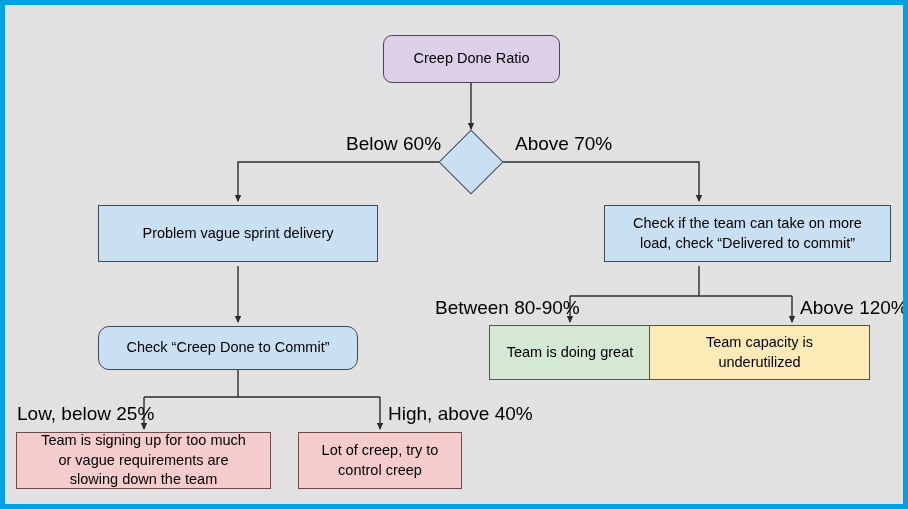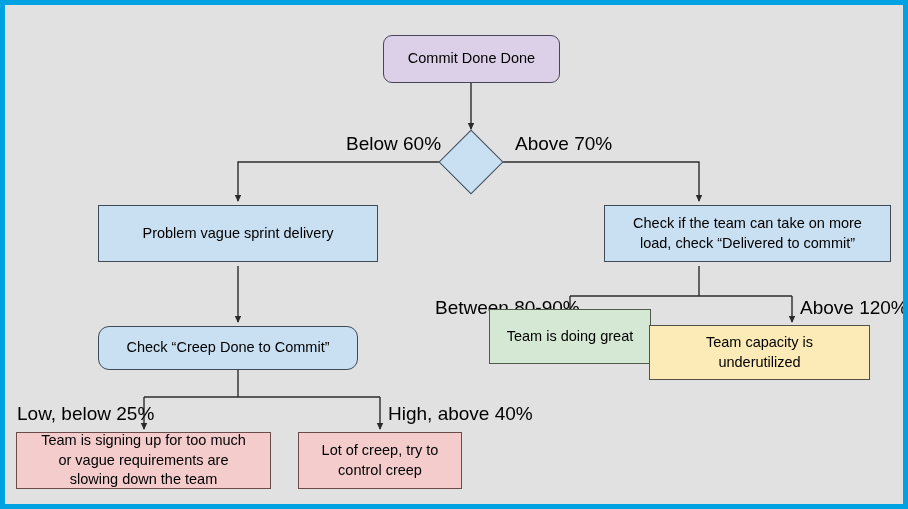--- a/index.html
+++ b/index.html
@@ -113,40 +113,40 @@
         <path d="M565,291 L565,317" marker-end="url(#arrow)"></path>
         <path d="M787,291 L787,317" marker-end="url(#arrow)"></path>
 
         <path d="M233,365 L233,392"></path>
         <path d="M139,392 L375,392"></path>
         <path d="M139,392 L139,424" marker-end="url(#arrow)"></path>
         <path d="M375,392 L375,424" marker-end="url(#arrow)"></path>
       </g>
     </svg>
 
-    <div class="node n-start" style="left:378px; top:30px; width:177px; height:48px;">Commit Done Done</div>
+    <div class="node n-start" style="left:378px; top:30px; width:177px; height:48px;">Creep Done Ratio</div>
 
     <div class="diamond" style="left:443px; top:134px; width:46px; height:46px;"></div>
 
     <div class="edge-label" style="left:341px; top:128px;">Below 60%</div>
 
     <div class="edge-label" style="left:510px; top:128px;">Above 70%</div>
 
     <div class="node n-blue" style="left:93px; top:200px; width:280px; height:57px;">Problem vague sprint delivery</div>
 
     <div class="node n-blue" style="left:551px; top:200px; width:287px; height:57px;margin-left:48px;">Check if the team can take on more
 load, check “Delivered to commit”</div>
 
     <div class="edge-label" style="left:430px; top:292px;">Between 80-90%</div>
 
     <div class="edge-label" style="left:795px; top:292px;">Above 120%</div>
 
     <div class="node n-blue-round" style="left:93px; top:321px; width:260px; height:44px;">Check “Creep Done to Commit”</div>
 
-    <div class="node n-green" style="left:484px; top:304px; width:162px; height:55px;">Team is doing great</div>
+    <div class="node n-green" style="left:484px; top:320px; width:162px; height:55px;">Team is doing great</div>
 
     <div class="node n-yellow" style="left:644px; top:320px; width:221px; height:55px;">Team capacity is
 underutilized</div>
 
     <div class="edge-label" style="left:12px; top:398px;">Low, below 25%</div>
 
     <div class="edge-label" style="left:383px; top:398px;">High, above 40%</div>
 
     <div class="node n-pink" style="left:11px; top:427px; width:255px; height:57px;">Team is signing up for too much
 or vague requirements are

